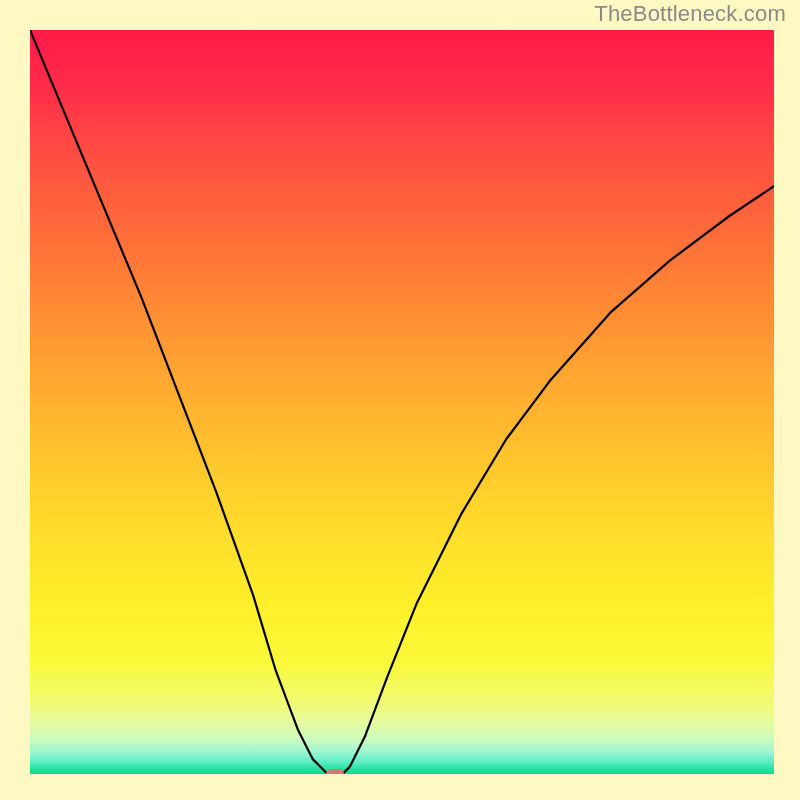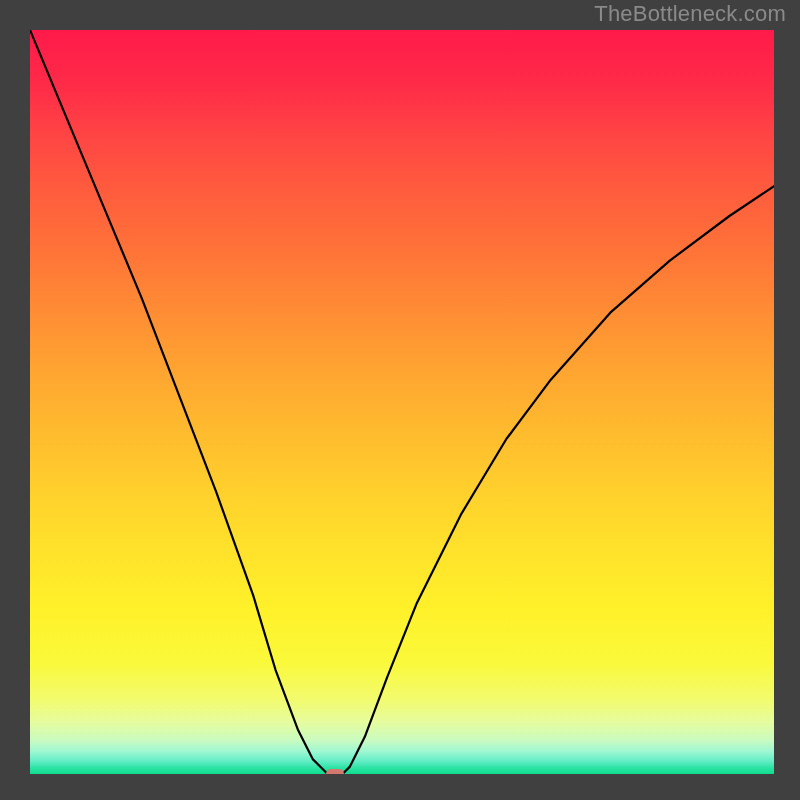--- a/index.html
+++ b/index.html
@@ -7,21 +7,21 @@
     padding: 0;
     width: 800px;
     height: 800px;
     font-family: Arial, Helvetica, sans-serif;
     background: #ffffff;
   }
   .container {
     position: relative;
     width: 800px;
     height: 800px;
-    background: #404040;
+    background: #fef9c3;
   }
   .watermark {
     position: absolute;
     top: 1px;
     right: 14px;
     font-size: 22px;
     color: #8a8a8a;
     font-weight: 500;
     letter-spacing: 0.2px;
     z-index: 10;

